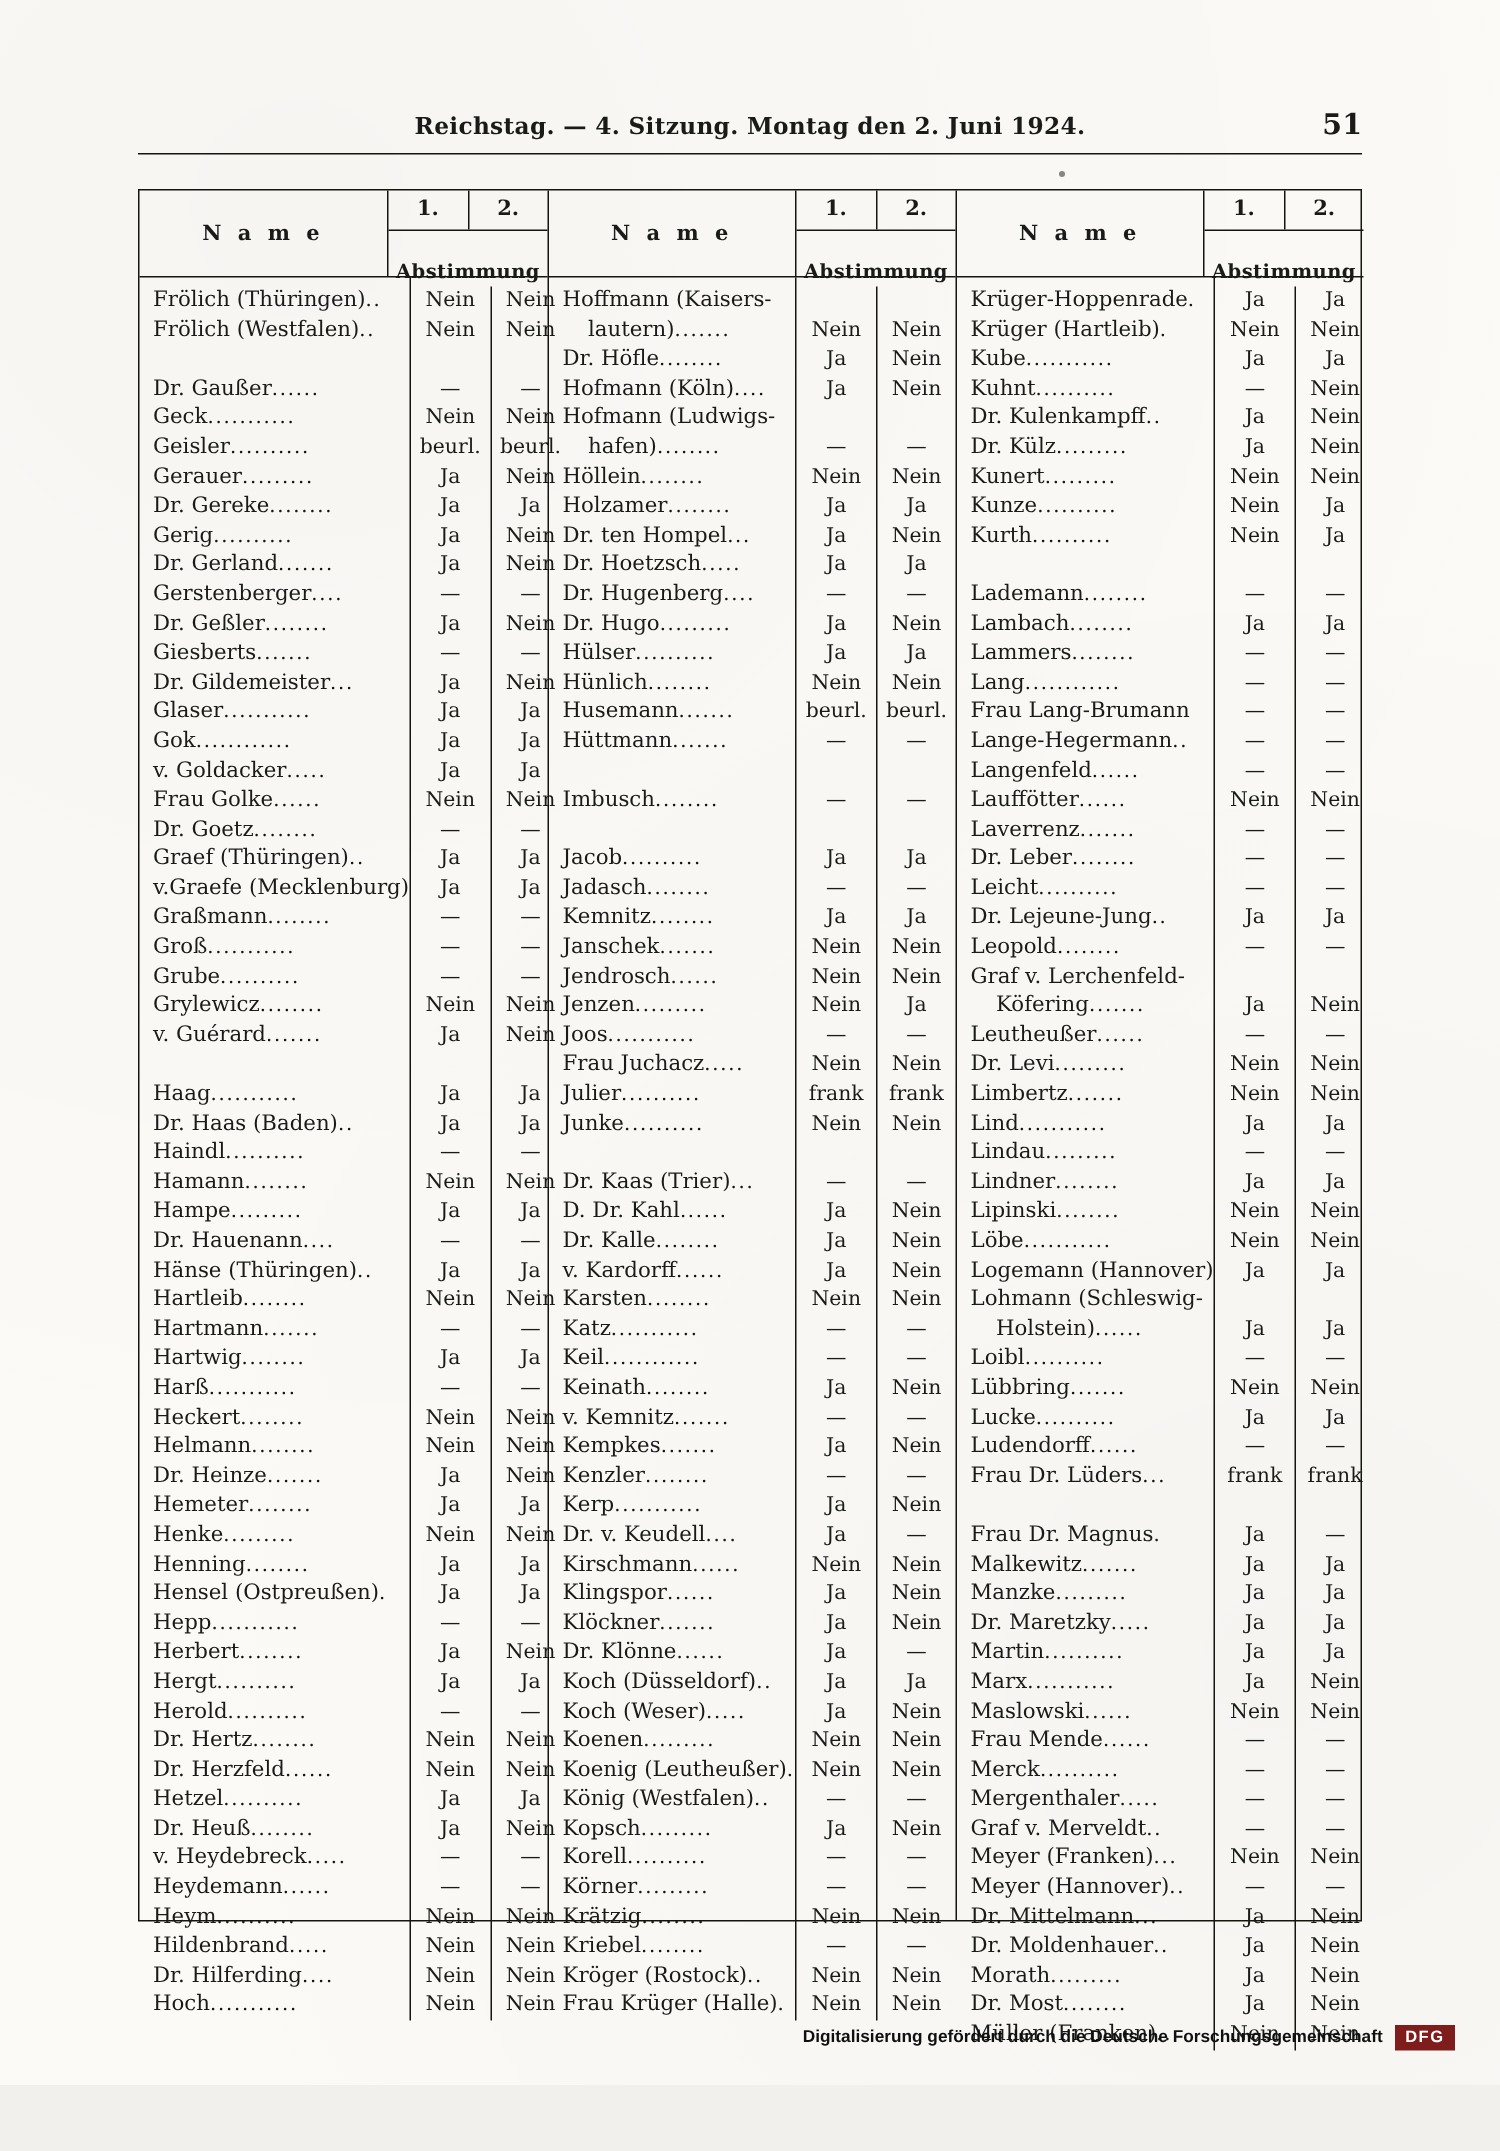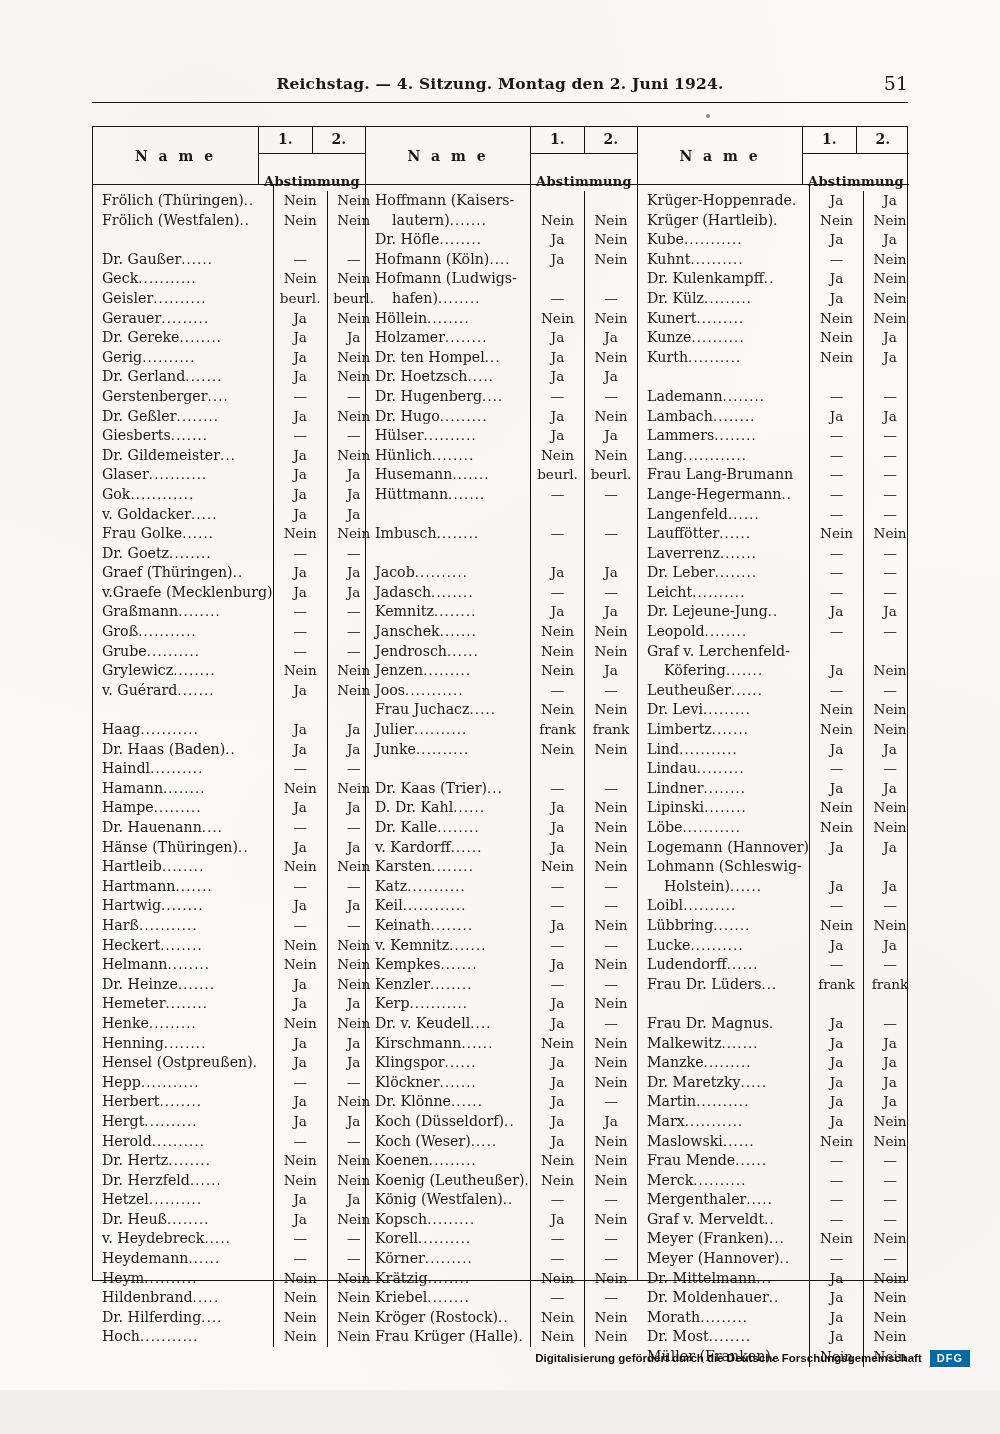--- a/index.html
+++ b/index.html
@@ -43,21 +43,21 @@
     font-size: 15.5px;
     letter-spacing: 0.2px;
     font-weight: 700;
     font-family: "DejaVu Serif", serif;
   }
   .header .h-page {
     position: absolute;
     right: 0;
     top: -2px;
     font-size: 19px;
-    font-weight: 400;
+    font-weight: 700;
   }
   .rule {
     position: absolute;
     left: 92px;
     right: 92px;
     top: 102px;
     border-top: 1.6px solid #15140f;
   }
 
   
@@ -197,21 +197,21 @@
     font-family: "Liberation Sans", sans-serif;
   }
   .footer .f-text {
     font-size: 11.5px;
     font-weight: 700;
     color: #101010;
     margin-right: 8px;
     text-align: right;
   }
   .footer .f-badge {
-    background: #0369a1;
+    background: #7f1d1d;
     color: #ffffff;
     font-size: 11px;
     font-weight: 700;
     padding: 2px 7px 3px 7px;
     letter-spacing: 1px;
   }
   .edge-mark {
     position: absolute;
     width: 4px;
     height: 4px;

